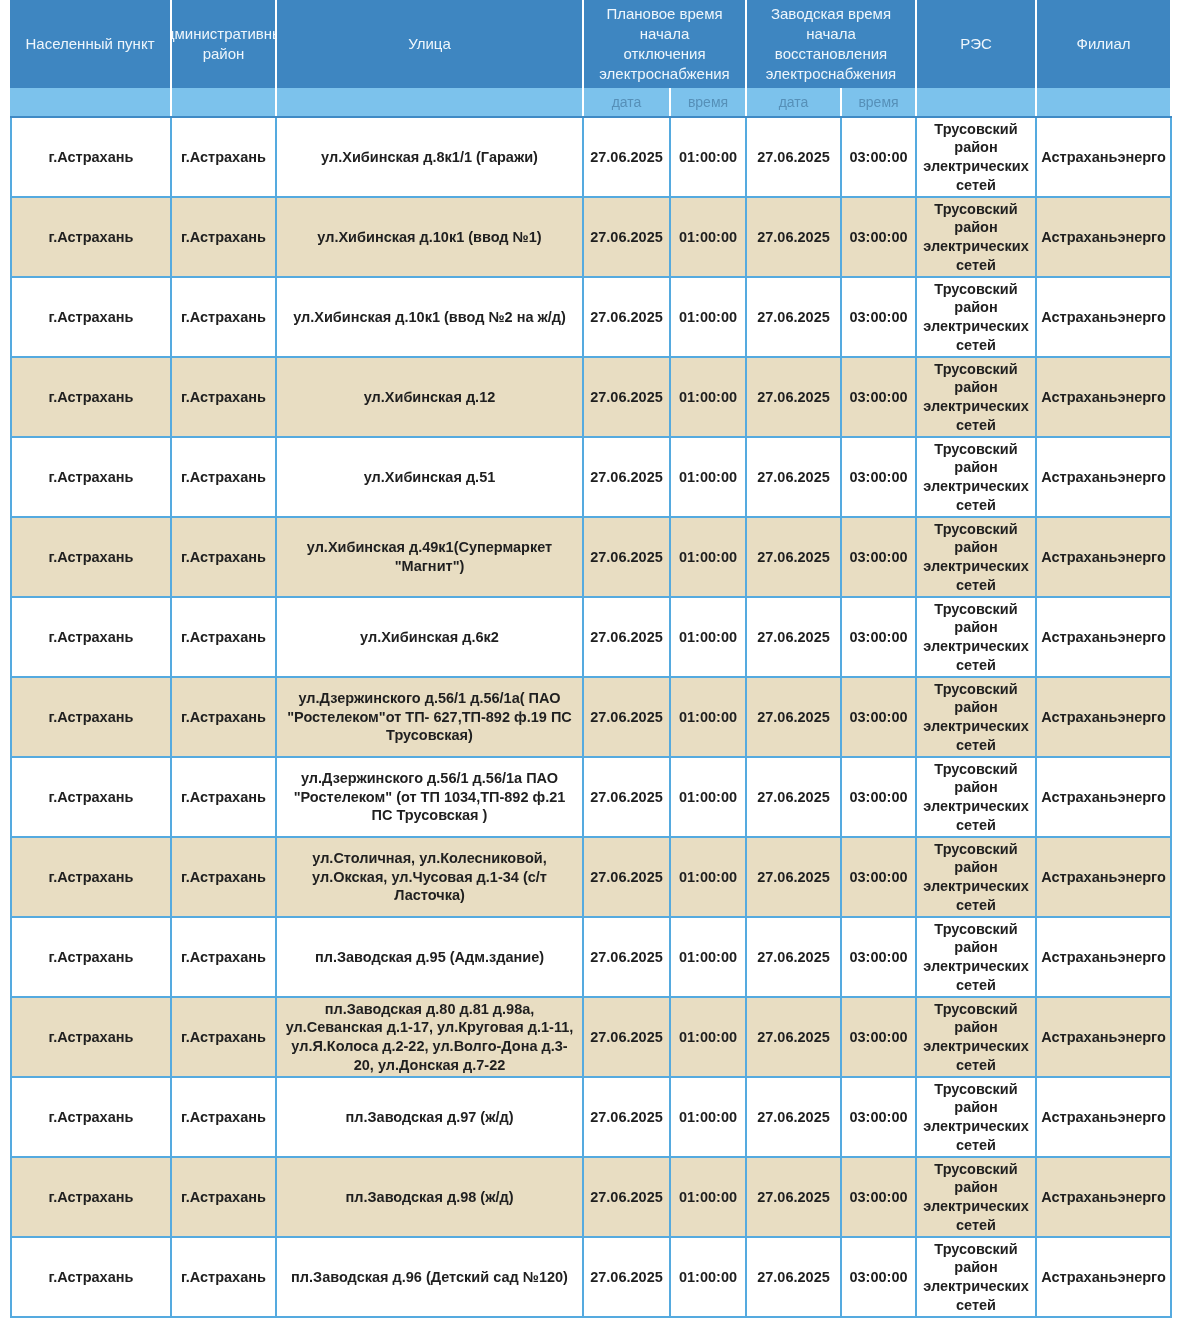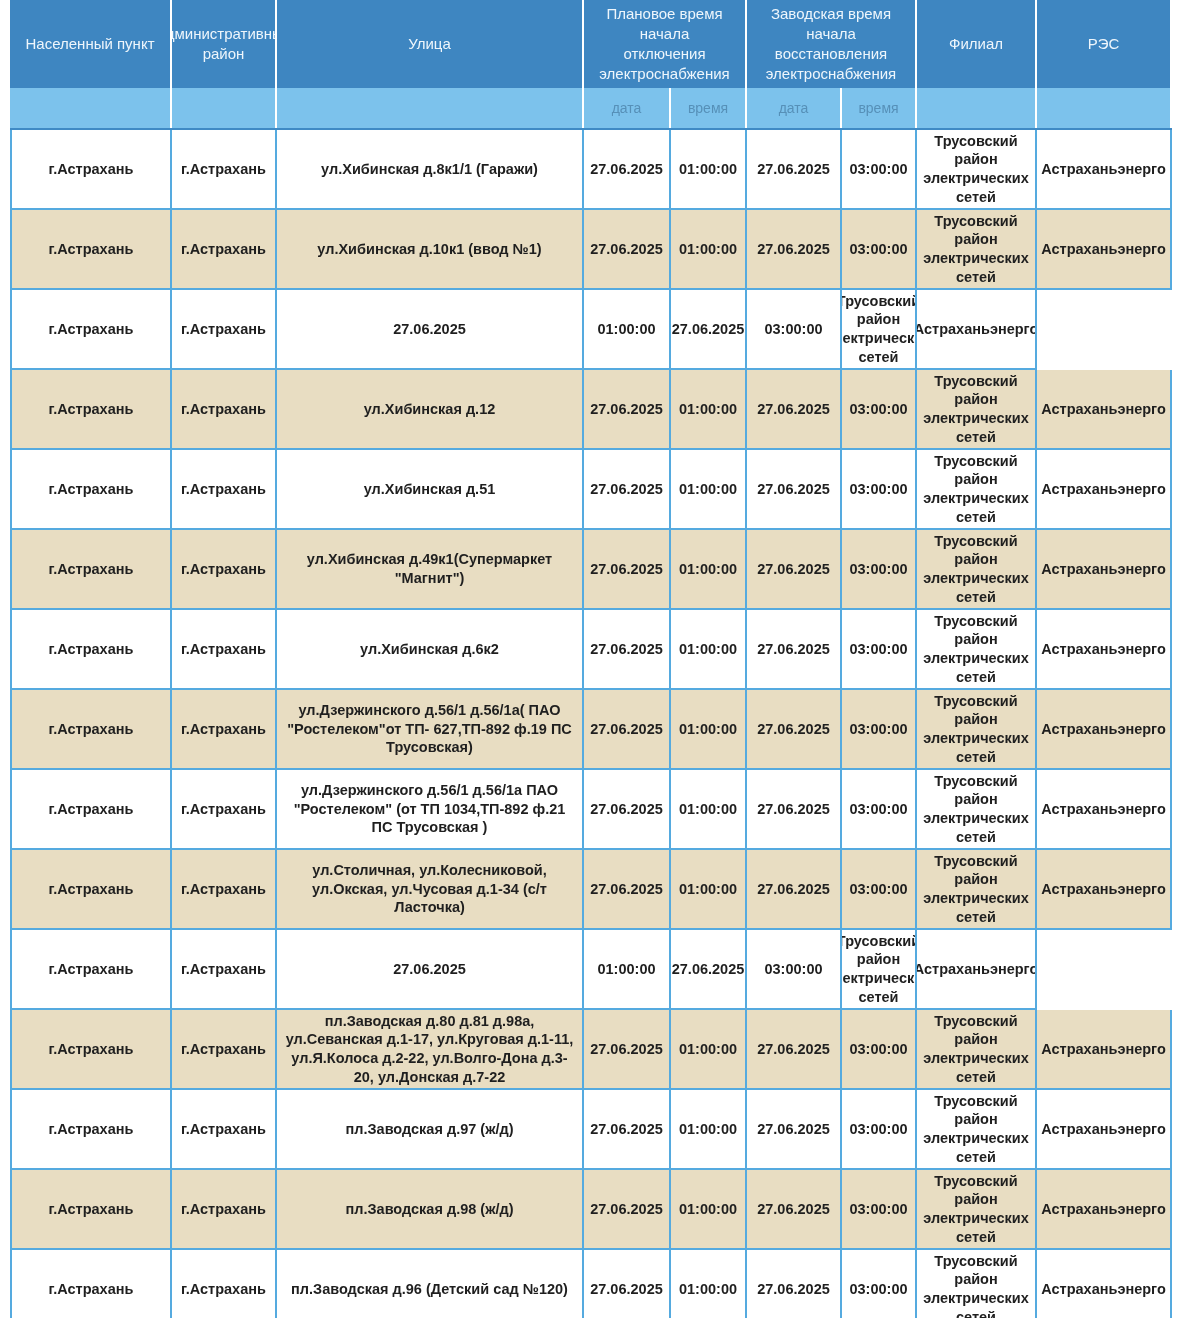--- a/index.html
+++ b/index.html
@@ -38,21 +38,21 @@
     display: flex; align-items: center; justify-content: center;
     text-align: center;
     font-size: 15px; line-height: 1.35; font-weight: 400;
     padding: 0 10px;
     overflow: hidden;
   }
   .head-cell.group { padding: 0 20px; }
   .sub-row {
     display: grid;
     grid-template-columns: 162px 105px 307px 87px 76px 95px 75px 120px 135px;
-    height: 40px;
+    height: 28px;
   }
   .sub-cell {
     background: var(--subheader-bg);
     color: var(--subheader-text);
     border-right: 2px solid var(--divider-white);
     display: flex; align-items: center; justify-content: center;
     text-align: center;
     font-size: 14px; font-weight: 400;
     overflow: hidden;
   }
@@ -84,22 +84,22 @@
 <body>
 
 <div class="table-wrap">
 
   <div class="head-row">
     <div class="head-cell">Населенный пункт</div>
     <div class="head-cell">Административный район</div>
     <div class="head-cell">Улица</div>
     <div class="head-cell group">Плановое время начала отключения электроснабжения</div>
     <div class="head-cell group">Заводская время начала восстановления электроснабжения</div>
+    <div class="head-cell">РЭС</div>
     <div class="head-cell">Филиал</div>
-    <div class="head-cell">РЭС</div>
   </div>
 
   <div class="sub-row">
     <div class="sub-cell"></div>
     <div class="sub-cell"></div>
     <div class="sub-cell"></div>
     <div class="sub-cell">дата</div>
     <div class="sub-cell">время</div>
     <div class="sub-cell">дата</div>
     <div class="sub-cell">время</div>
@@ -128,20 +128,21 @@
     <div class="cell c4">27.06.2025</div>
     <div class="cell c5">01:00:00</div>
     <div class="cell c6">27.06.2025</div>
     <div class="cell c7">03:00:00</div>
     <div class="cell c8">Трусовский район электрических сетей</div>
     <div class="cell c9">Астраханьэнерго</div>
   </div>
       <div class="row">
     <div class="cell c1">г.Астрахань</div>
     <div class="cell c2">г.Астрахань</div>
+    <div class="cell c3">ул.Хибинская д.10к1 (ввод №2 на ж/д)</div>
     <div class="cell c4">27.06.2025</div>
     <div class="cell c5">01:00:00</div>
     <div class="cell c6">27.06.2025</div>
     <div class="cell c7">03:00:00</div>
     <div class="cell c8">Трусовский район электрических сетей</div>
     <div class="cell c9">Астраханьэнерго</div>
   </div>
       <div class="row alt">
     <div class="cell c1">г.Астрахань</div>
     <div class="cell c2">г.Астрахань</div>
@@ -215,20 +216,21 @@
     <div class="cell c4">27.06.2025</div>
     <div class="cell c5">01:00:00</div>
     <div class="cell c6">27.06.2025</div>
     <div class="cell c7">03:00:00</div>
     <div class="cell c8">Трусовский район электрических сетей</div>
     <div class="cell c9">Астраханьэнерго</div>
   </div>
       <div class="row">
     <div class="cell c1">г.Астрахань</div>
     <div class="cell c2">г.Астрахань</div>
+    <div class="cell c3">пл.Заводская д.95 (Адм.здание)</div>
     <div class="cell c4">27.06.2025</div>
     <div class="cell c5">01:00:00</div>
     <div class="cell c6">27.06.2025</div>
     <div class="cell c7">03:00:00</div>
     <div class="cell c8">Трусовский район электрических сетей</div>
     <div class="cell c9">Астраханьэнерго</div>
   </div>
       <div class="row alt">
     <div class="cell c1">г.Астрахань</div>
     <div class="cell c2">г.Астрахань</div>

